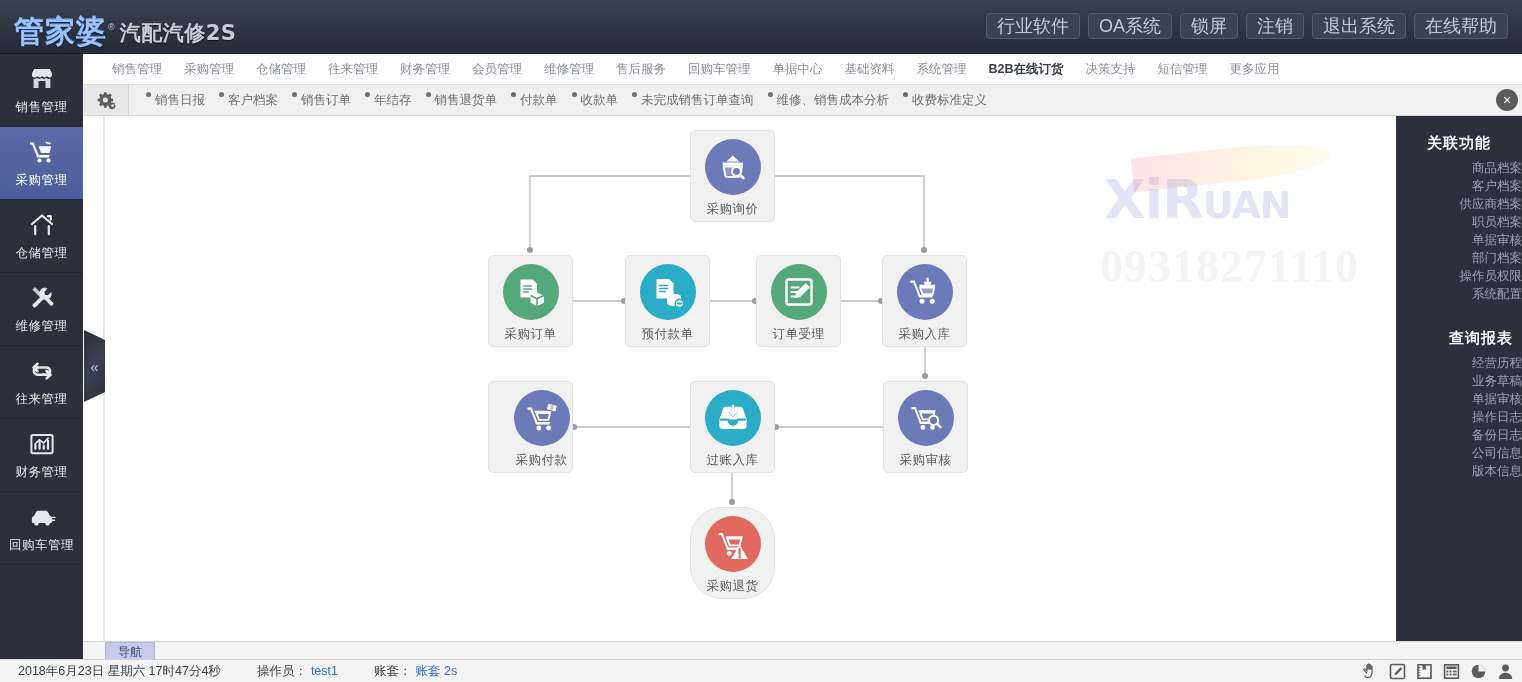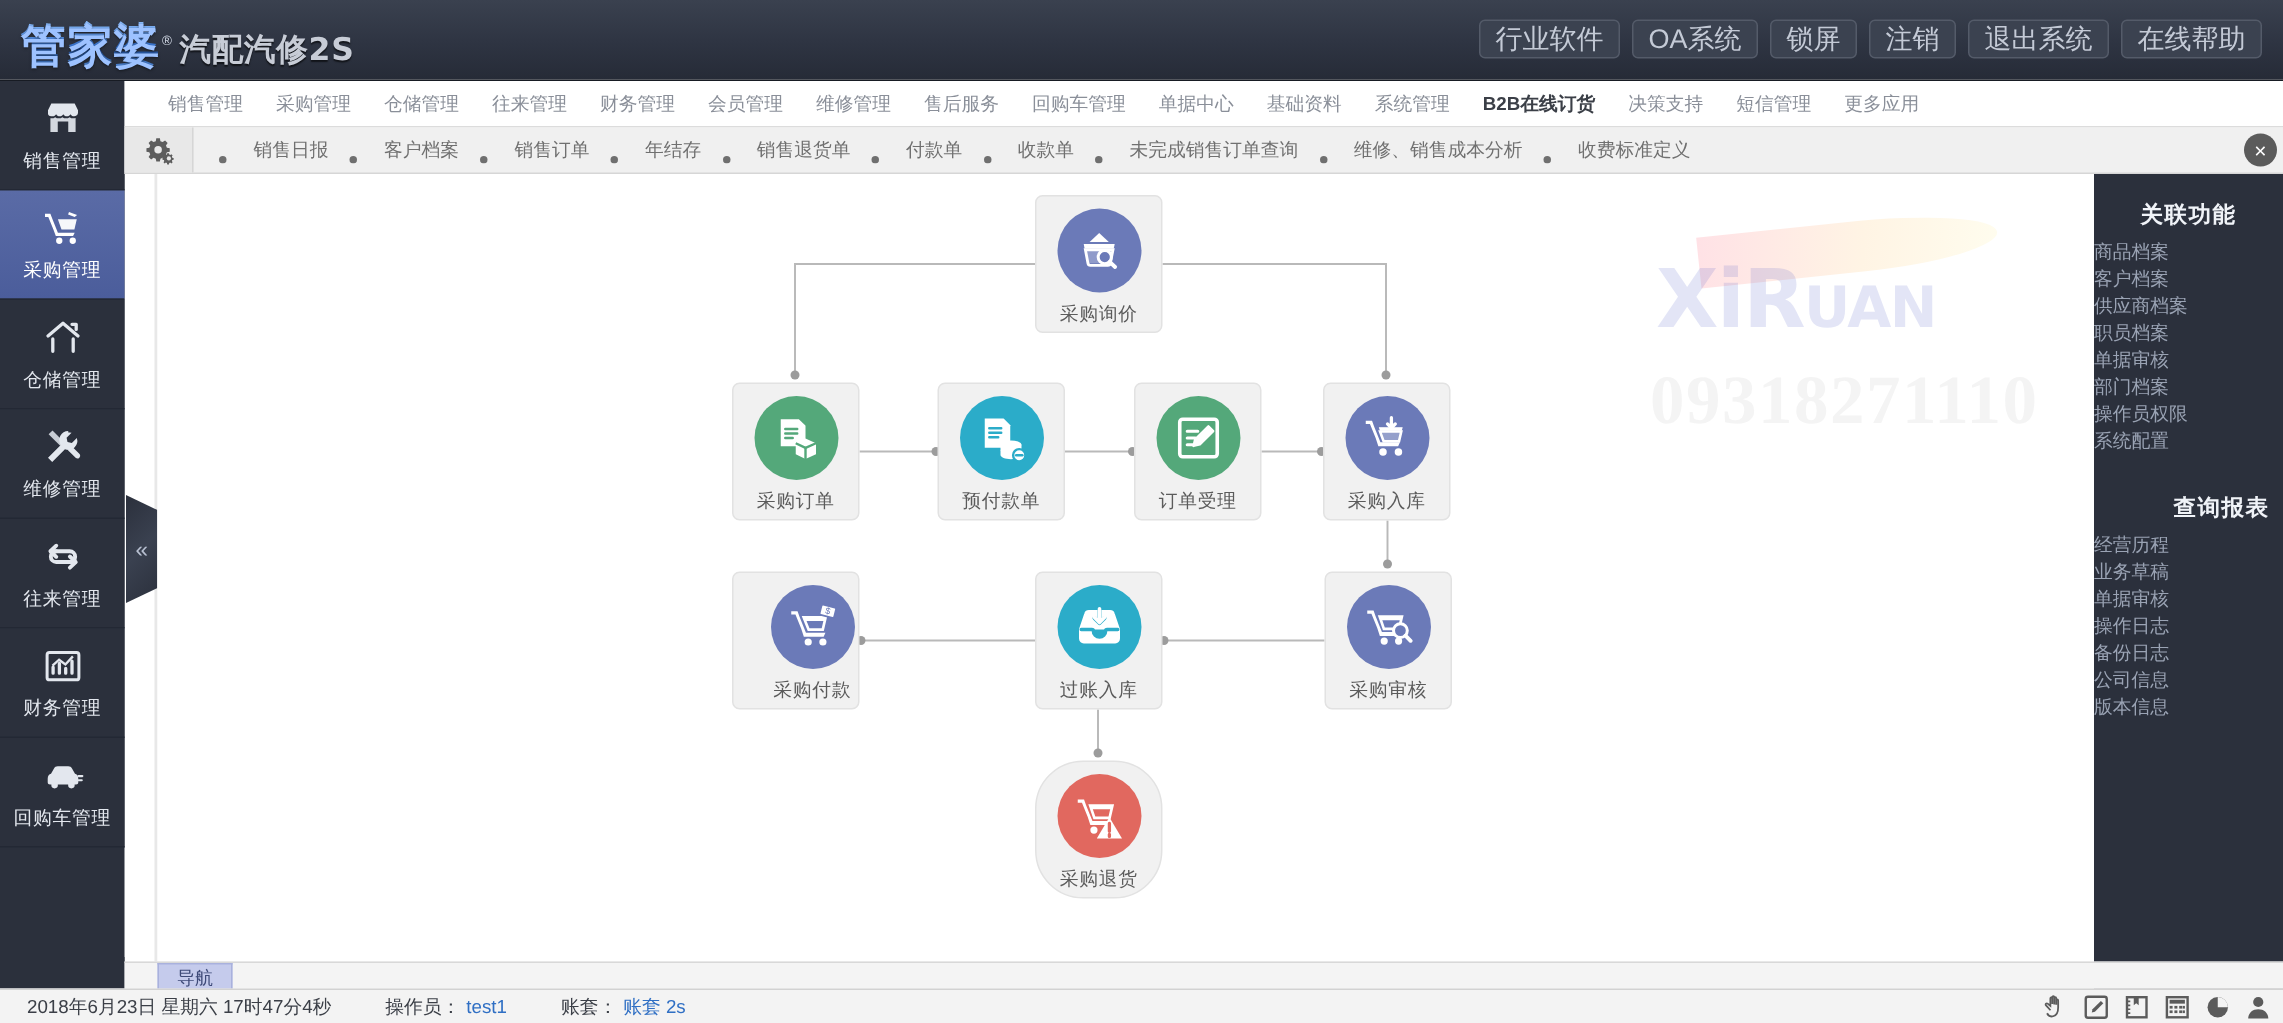--- a/index.html
+++ b/index.html
@@ -90,21 +90,21 @@
     background: #f0f0f0; border-bottom: 1px solid #d6d6d6;
     display: flex; align-items: center;
   }
   .tab-gear {
     width: 46px; height: 30px; display: flex; align-items: center; justify-content: center;
     background: #e8e8e8; border-right: 1px solid #d6d6d6; cursor: pointer;
   }
   .tab-list { display: flex; align-items: center; padding-left: 10px; overflow: hidden; flex: 1; }
   .tab-item {
     font-size: 12.5px; color: #707070; padding: 0 7px; cursor: pointer; white-space: nowrap;
-    display: flex; align-items: flex-end; gap: 14px;
+    display: flex; align-items: flex-start;
   }
   .tab-dot {
     width: 5px; height: 5px; border-radius: 50%; background: #6f6f6f;
     margin-right: 4px; flex: none;
   }
   .tab-close {
     position: absolute; right: 4px; top: 4px;
     width: 22px; height: 22px; border-radius: 50%;
     background: #5b5b5b; color: #ffffff;
     display: flex; align-items: center; justify-content: center;
@@ -168,21 +168,21 @@
   
   .rightpanel {
     position: absolute; left: 1396px; top: 116px; width: 126px; height: 543px;
     background: #2b303c;
   }
   .rp-title {
     text-align: center; color: #f0f3f8; font-size: 15px; font-weight: bold;
     margin-top: 18px; margin-bottom: 6px; letter-spacing: 1px;
   }
   .rp-link {
-    text-align: left; color: #9aa3b4; font-size: 12.5px; line-height: 18px;
+    text-align: right; color: #9aa3b4; font-size: 12.5px; line-height: 18px;
     cursor: pointer;
   }
 
   
   .navstrip {
     position: absolute; left: 83px; top: 641px; width: 1439px; height: 18px;
     background: #f4f4f4; border-top: 1px solid #d8d8d8;
   }
   .nav-tab {
     position: absolute; left: 22px; top: 0px;

